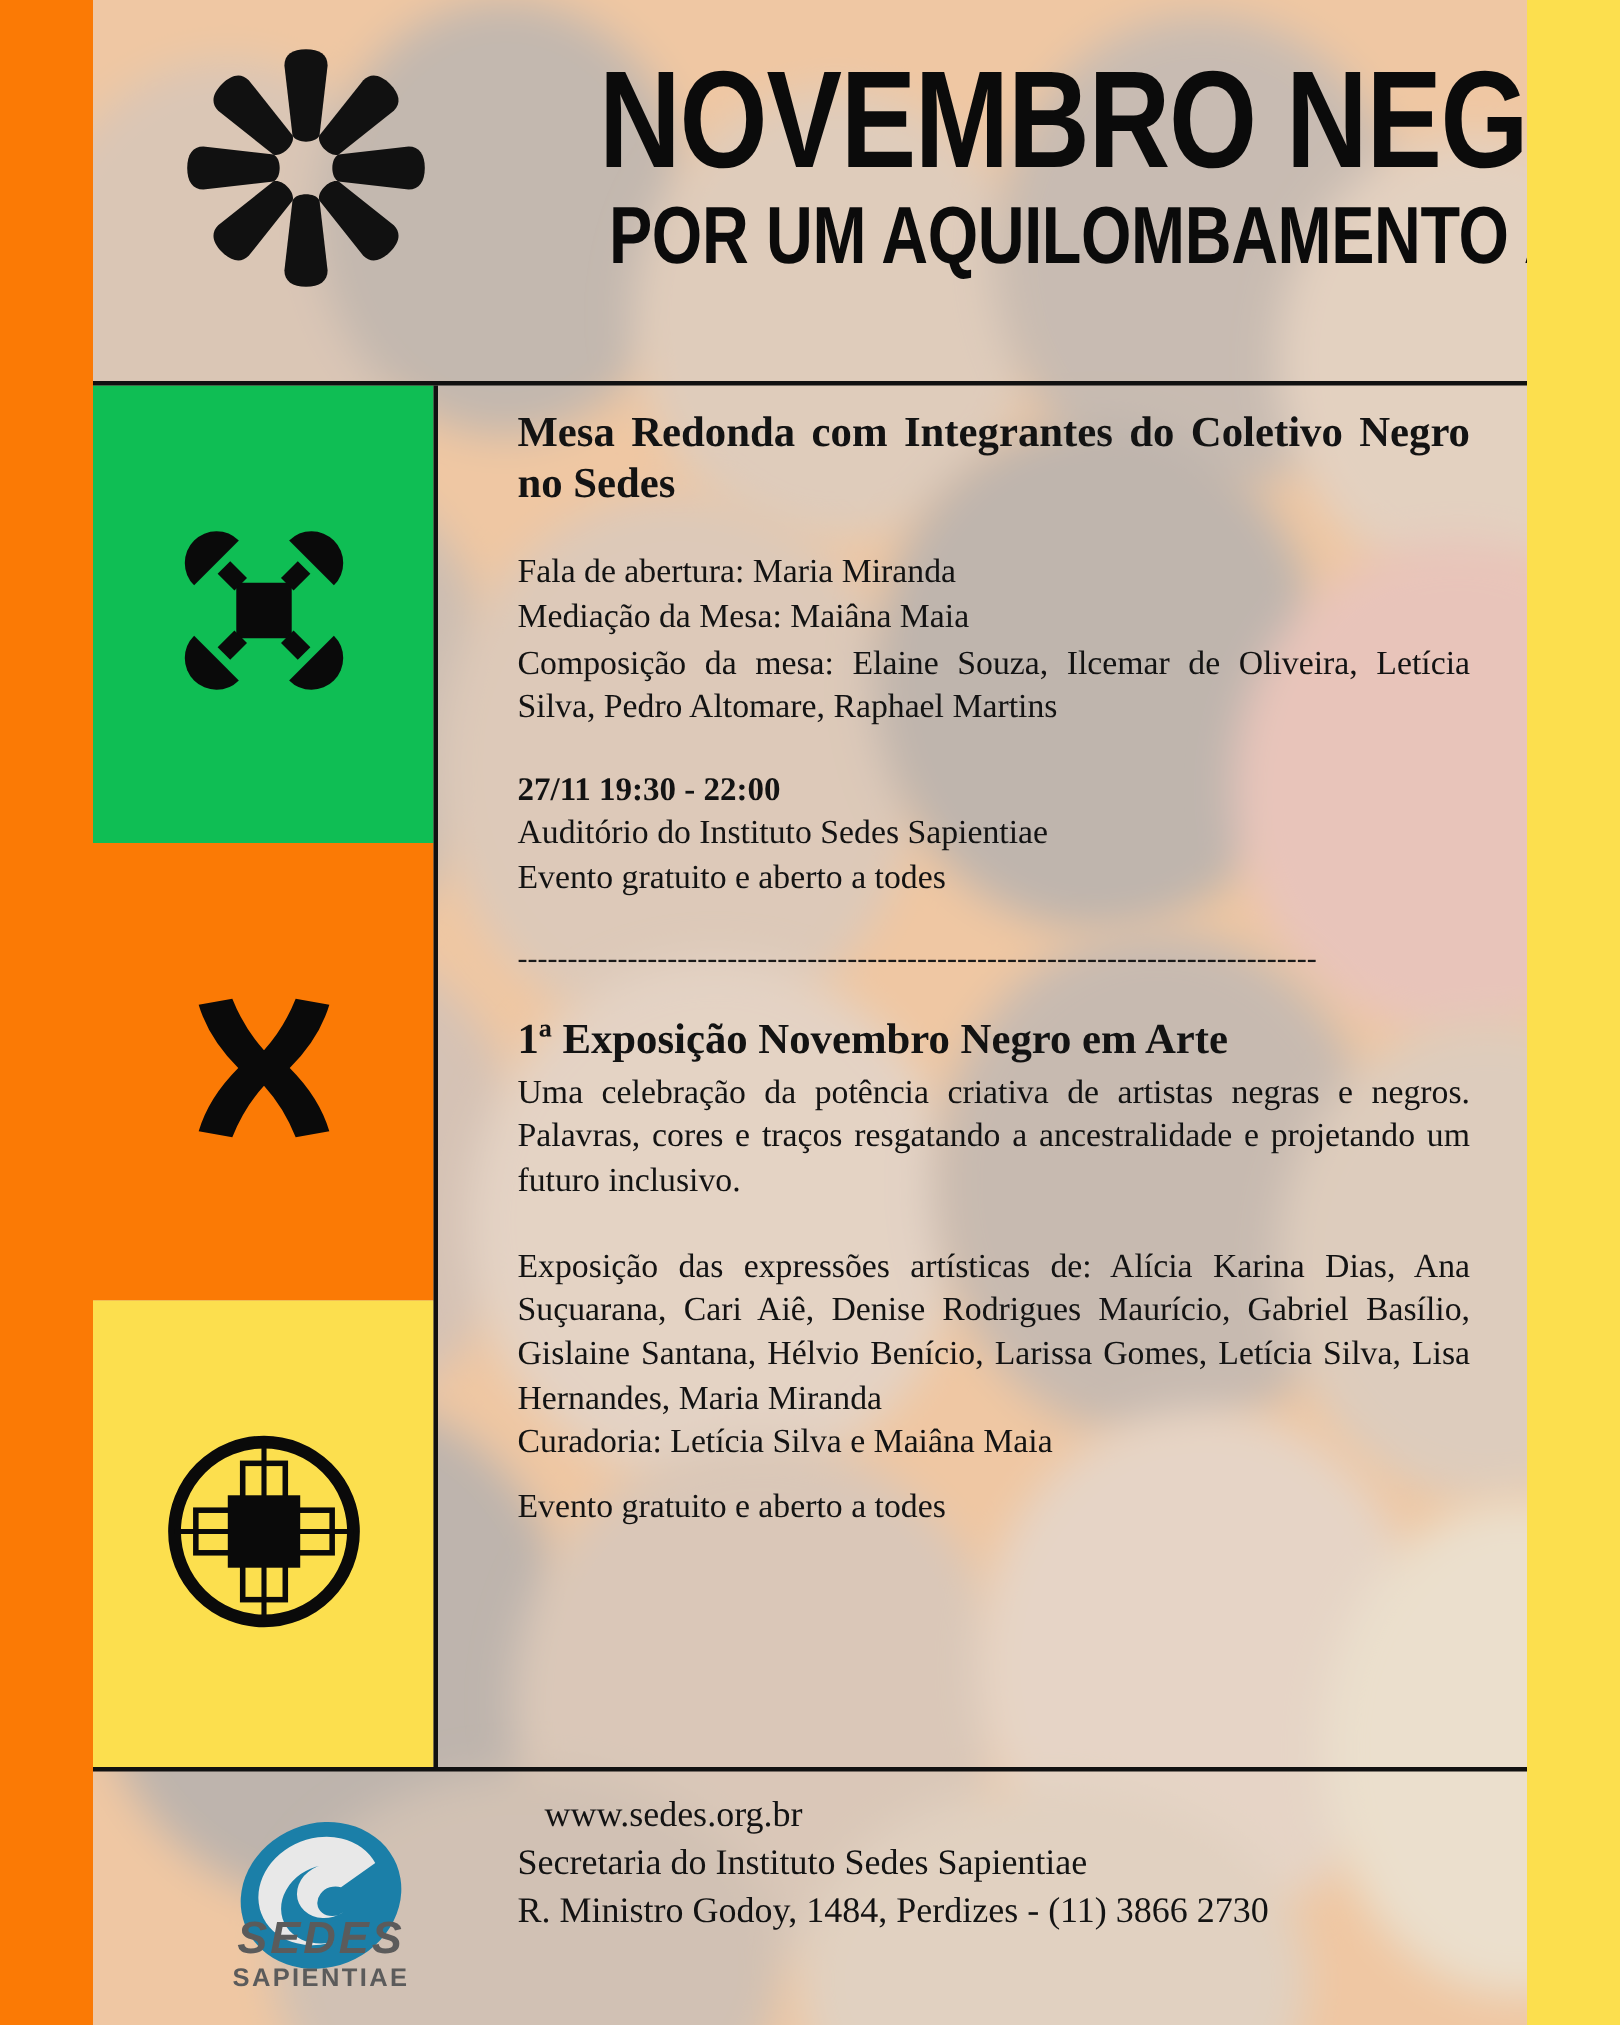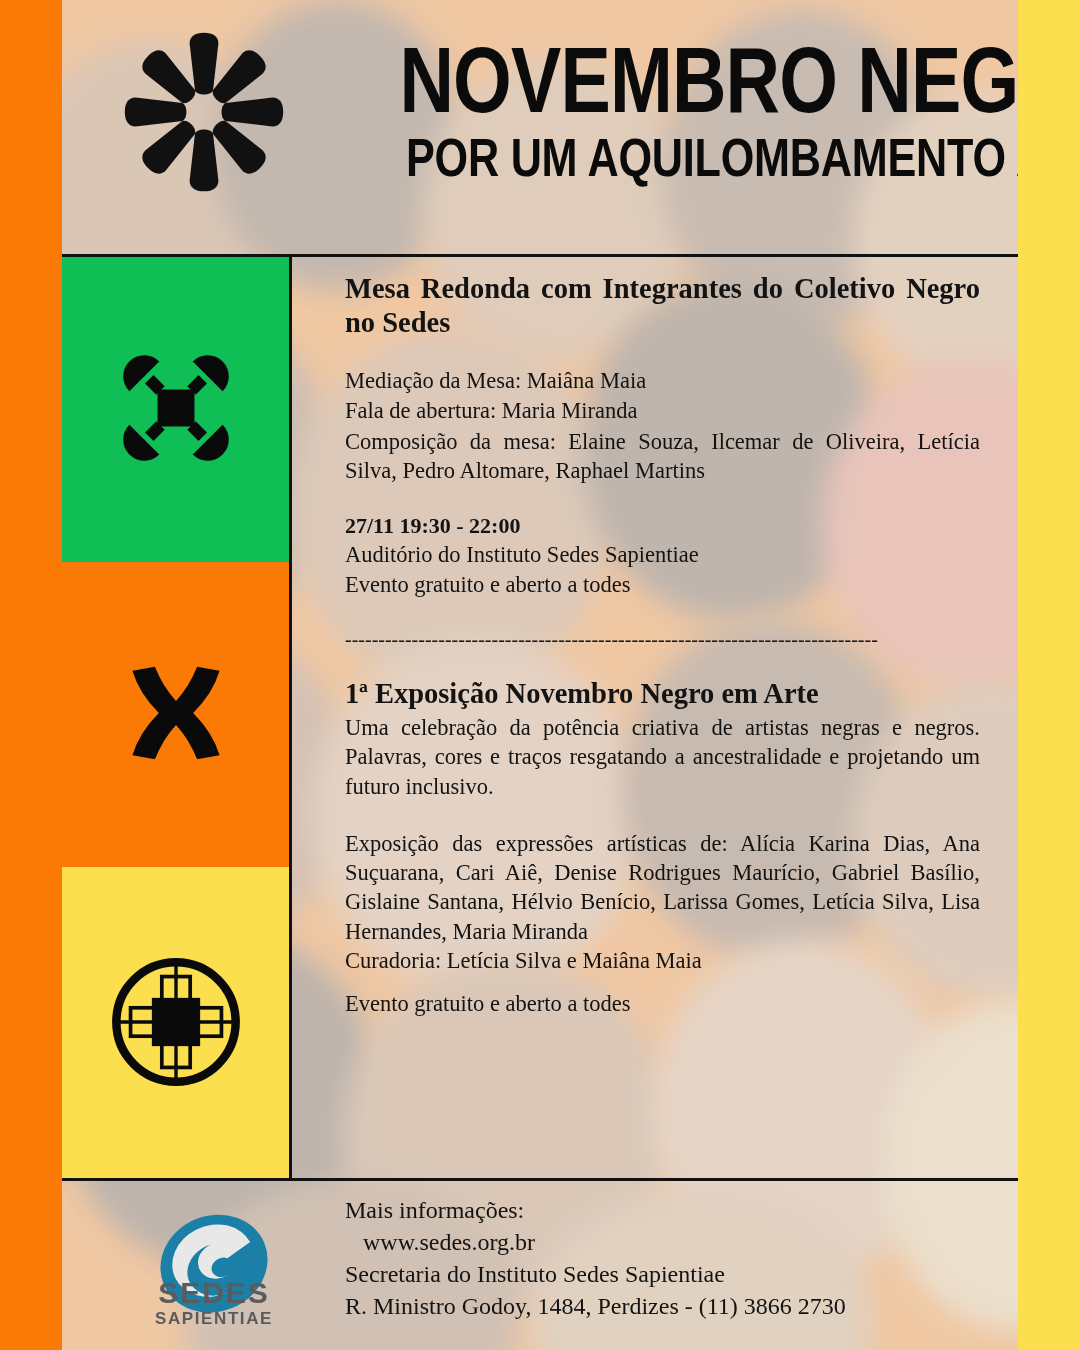--- a/index.html
+++ b/index.html
@@ -78,21 +78,21 @@
     white-space:nowrap; overflow:hidden; height:22px;
   }
 
   
   .footer { position:absolute; left:62px; top:1181px; width:956px; height:169px; z-index:4; }
   .sedes-logo { position:absolute; left:72px; top:14px; width:160px; height:150px; }
   .sedes-word {
     position:absolute; left:72px; top:96px; width:160px; text-align:center;
     font-family:"Liberation Sans", sans-serif; color:#5b5b5b;
   }
-  .sedes-word .l1 { font-size:30px; font-weight:700; letter-spacing:2px; line-height:1.05; }
+  .sedes-word .l1 { font-size:30px; font-weight:700; letter-spacing:2px; line-height:1.05;font-style:italic; }
   .sedes-word .l2 { font-size:17px; font-weight:700; letter-spacing:1.6px; line-height:1.2;text-align:center; }
   .footer-text { position:absolute; left:283px; top:14px; width:690px; color:#131313; }
   .footer-text div { font-size:24px; line-height:1.33; }
   .footer-text .b { font-weight:400;margin-left:18px; }
 </style>
 </head>
 <body>
 
 <div id="poster">
 
@@ -196,22 +196,22 @@
     </div>
   </div>
   <div class="rail-vline"></div>
   <div class="rail-divider-bottom"></div>
 
   <div class="content">
 
     <div>
       <div class="h-lead">Mesa Redonda com Integrantes do Coletivo Negro no Sedes</div>
       <div class="gap-m"></div>
+      <div class="body-p">Fala de abertura: Maria Miranda</div>
       <div class="body-p">Mediação da Mesa: Maiâna Maia</div>
-      <div class="body-p">Fala de abertura: Maria Miranda</div>
       <div class="body-j">Composição da mesa: Elaine Souza, Ilcemar de Oliveira, Letícia Silva, Pedro Altomare, Raphael Martins</div>
       <div class="gap-m"></div>
       <div class="strong-line">27/11 19:30 - 22:00</div>
       <div class="body-p">Auditório do Instituto Sedes Sapientiae</div>
       <div class="body-p">Evento gratuito e aberto a todes</div>
     </div>
 
     <div style="height:30px"></div>
     <div class="divider-dash">--------------------------------------------------------------------------------</div>
     <div style="height:26px"></div>
@@ -242,20 +242,19 @@
           </g>
         </g>
       </svg>
     </div>
     <div class="sedes-word">
       <div class="l1">SEDES</div>
       <div class="l2">SAPIENTIAE</div>
     </div>
 
     <div class="footer-text">
-      <div>Mais informações:</div>
       <div class="b">www.sedes.org.br</div>
       <div>Secretaria do Instituto Sedes Sapientiae</div>
       <div>R. Ministro Godoy, 1484, Perdizes - (11) 3866 2730</div>
     </div>
   </div>
 
 </div>
 
 </body></html>

